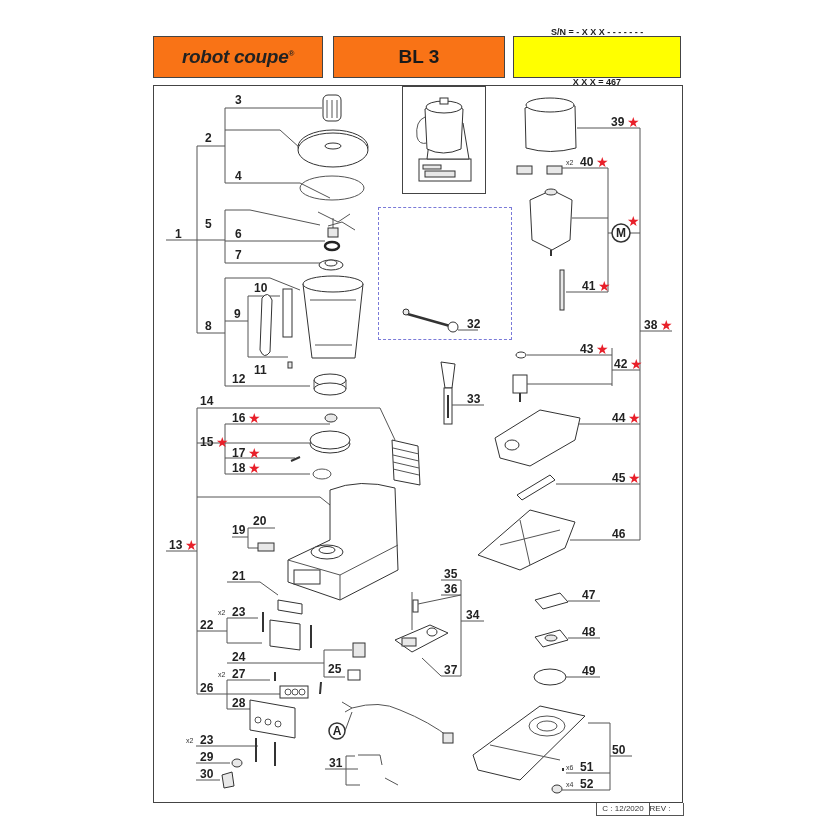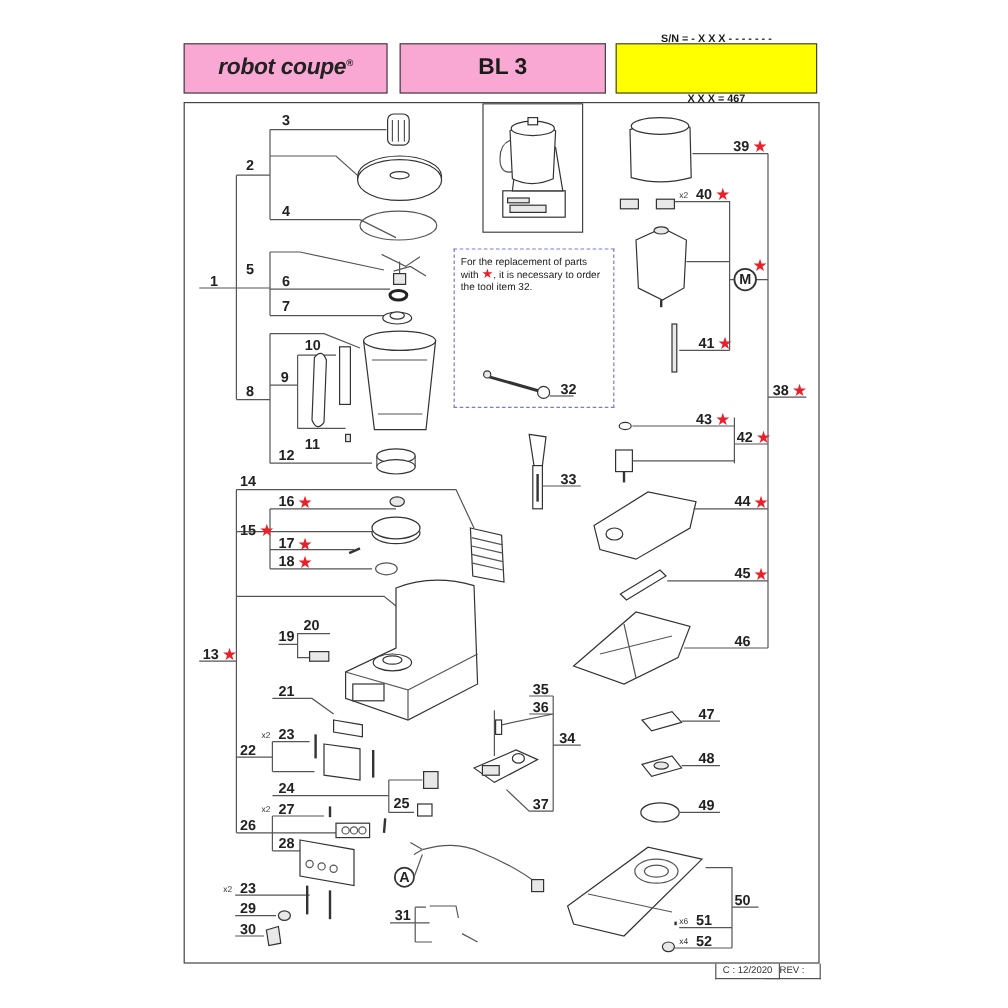--- a/index.html
+++ b/index.html
@@ -1,17 +1,17 @@
 <!DOCTYPE html>
 <html><head>
 <meta charset="utf-8">
 <style>
   html, body { margin:0; padding:0; background:#ffffff; }
   body { width:840px; height:840px; position:relative; overflow:hidden; font-family:"Liberation Sans", sans-serif; color:#1a1a1a; }
-  .hbox { position:absolute; border:1.5px solid #444; background:#f9a8d4; box-sizing:border-box; display:flex; align-items:center; justify-content:center; }
+  .hbox { position:absolute; border:1.5px solid #444; background:#f97316; box-sizing:border-box; display:flex; align-items:center; justify-content:center; }
   #logo-box { left:153px; top:36px; width:170px; height:42px; }
   #logo-box .logo { font-style:italic; font-weight:bold; font-size:19px; letter-spacing:-0.3px; color:#222; }
   #logo-box .logo sup { font-size:8px; font-style:normal; }
   #model-box { left:333px; top:36px; width:172px; height:42px; font-weight:bold; font-size:19px;justify-content:center; }
   #sn-box { left:513px; top:36px; width:168px; height:42px; background:#ffff00; flex-direction:column; font-weight:bold; font-size:9px; line-height:14px;gap:36px; }
   #frame { position:absolute; left:153px; top:85px; width:530px; height:718px; border:1.5px solid #444; box-sizing:border-box; }
   #footer-date { position:absolute; left:596px; top:803px; width:52px; height:12px; border:1px solid #555; border-top:none; font-size:8px; text-align:center; line-height:12px; color:#333; }
   #footer-rev { position:absolute; left:637px; top:803px; width:46px; height:12px; border:1px solid #555; border-top:none; border-left:none; font-size:8px; text-align:center; line-height:12px; color:#333; }
   svg#diagram { position:absolute; left:0; top:0; }
   .lbl { font-family:"Liberation Sans", sans-serif; font-weight:bold; font-size:12px; fill:#222; }
@@ -48,21 +48,20 @@
     <path d="M22 22 Q40 12 60 22 L58 62 Q40 70 24 62 Z" class="part"></path>
     <ellipse cx="41" cy="20" rx="18" ry="6" class="part"></ellipse>
     <rect x="37" y="11" width="8" height="6" class="part"></rect>
     <path d="M22 30 Q12 34 14 50 Q16 58 24 56" class="ln"></path>
     <rect x="20" y="78" width="18" height="4" class="partg"></rect>
     <rect x="22" y="84" width="30" height="6" class="partg"></rect>
   </svg>
 </div>
 
 <div id="note">
-  <p><span>For the replacement of parts with</span> <span class="rs">★</span><span>, it is necessary to order the tool item 32.</span></p>
 </div>
 
 <svg id="diagram" width="840" height="840" viewBox="0 0 840 840">
 
   <g>
     <path class="ln" d="M166 240 L197 240 M197 146 L197 333 M197 146 L225 146 M197 240 L225 240 M197 333 L225 333"></path>
     <path class="ln" d="M225 108 L225 183 M225 108 L322 108 M225 130 L280 130 L300 148 M225 183 L300 183 L330 198"></path>
     <path class="ln" d="M225 210 L225 263 M225 210 L250 210 L320 225 M225 241 L325 241 M225 263 L320 263"></path>
     <path class="ln" d="M225 278 L225 386 M225 278 L270 278 L300 290 M225 321 L248 321 M248 296 L248 357 M248 296 L280 296 M248 357 L288 357 M225 386 L310 386"></path>
   </g>

